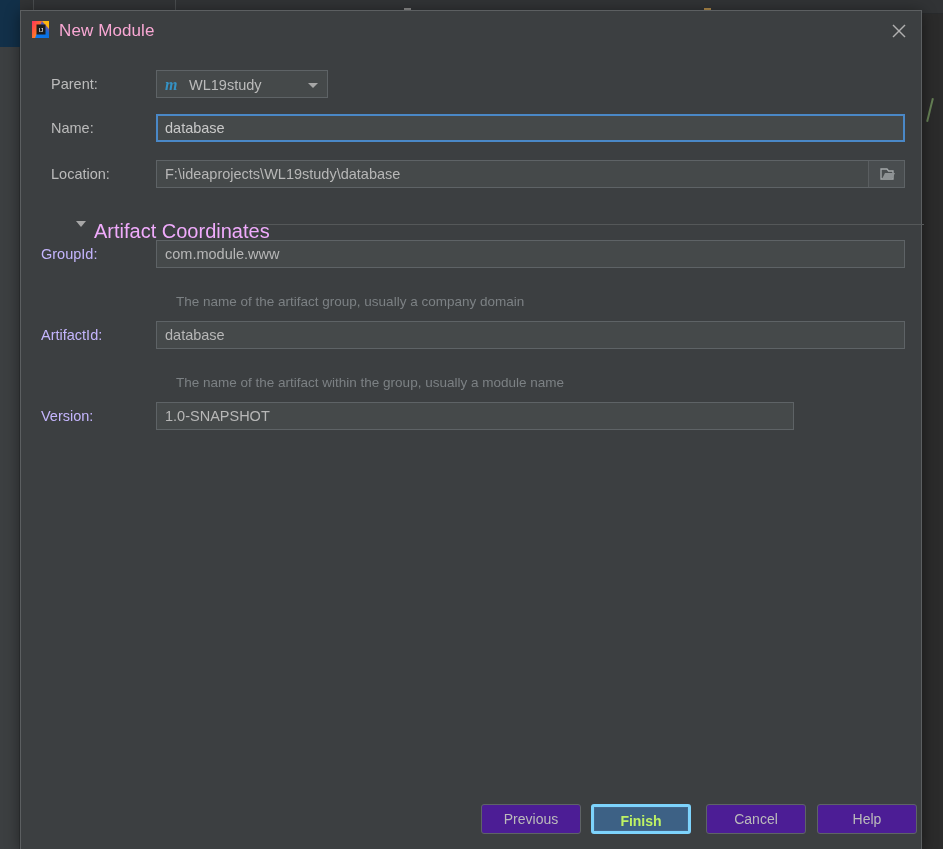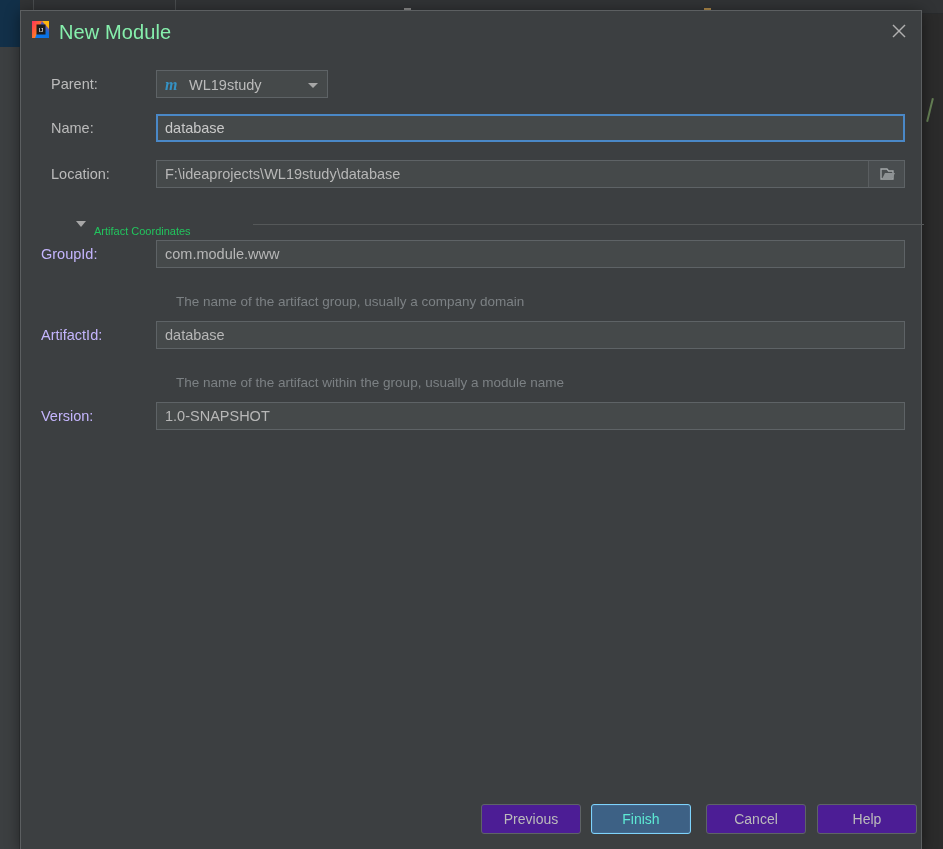--- a/index.html
+++ b/index.html
@@ -77,21 +77,21 @@
   .titlebar {
     position: absolute; left: 0; top: 0;
     width: 100%; height: 40px;
   }
   .title-icon {
     position: absolute; left: 10px; top: 9px;
     width: 19px; height: 19px;
   }
   .title-text {
     position: absolute; left: 38px; top: 10px;
-    font-size: 20px; color: #86efac;
+    font-size: 17px; color: #f9a8d4;
     letter-spacing: .1px;
   }
   .close-btn {
     position: absolute; right: 10px; top: 8px;
     width: 24px; height: 24px;
     cursor: pointer;
   }
   .close-btn svg { display: block; }
 
   
@@ -172,21 +172,21 @@
   .section-twisty {
     position: absolute; left: 0; top: 7px;
     width: 0; height: 0;
     border-left: 5px solid transparent;
     border-right: 5px solid transparent;
     border-top: 6px solid #a7a7a7;
     cursor: pointer;
   }
   .section-title {
     position: absolute; left: 18px; top: 7px;
-    font-size: 11px; color: #22c55e; line-height: 20px;
+    font-size: 20px; color: #f0abfc; line-height: 20px;
     white-space: nowrap;
   }
   .section-line {
     position: absolute; left: 232px; top: 213px;
     width: 671px; height: 1px;
     background: #555859;
   }
 
   .hint-text {
     position: absolute;
@@ -208,23 +208,23 @@
     color: #bbbbbb;
     font-size: 14px;
     font-family: "Liberation Sans", sans-serif;
     cursor: pointer;
     line-height: 28px;
     text-align: center;
     padding: 0;
   }
   .btn.primary {
     background: #3d6185;
-    border: 1px solid #7dd3fc;
-    color: #5eead4;
-    font-weight: normal;
+    border: 3px solid #7dd3fc;
+    color: #bef264;
+    font-weight: bold;
     box-shadow: inset 0 0 0 1px #44688d;
   }
 </style>
 </head>
 <body>
 
 <div id="ide-background">
   <div class="ide-toolbar">
     <div class="ide-toolbar-divider" style="left:33px;"></div>
     <div class="ide-toolbar-divider" style="left:175px;"></div>
@@ -310,21 +310,21 @@
   <span class="hint-text" style="left:155px;top:283px;">The name of the artifact group, usually a company domain</span>
 
   <div class="form-row" style="top:310px;">
     <span class="label-right" style="left:20px;top:0;">ArtifactId:</span>
     <div class="text-input" style="left:135px;top:0;width:749px;">database</div>
   </div>
   <span class="hint-text" style="left:155px;top:364px;">The name of the artifact within the group, usually a module name</span>
 
   <div class="form-row" style="top:391px;">
     <span class="label-right" style="left:20px;top:0;">Version:</span>
-    <div class="text-input" style="left:135px;top:0;width:749px;">1.0-SNAPSHOT</div>
+    <div class="text-input" style="left:135px;top:0;width:638px;">1.0-SNAPSHOT</div>
   </div>
 
   <div class="footer-sep"></div>
   <button class="btn" style="left:460px;top:793px;width:100px;">Previous</button>
   <button class="btn primary" style="left:570px;top:793px;width:100px;">Finish</button>
   <button class="btn" style="left:685px;top:793px;width:100px;">Cancel</button>
   <button class="btn" style="left:796px;top:793px;width:100px;">Help</button>
 
 </div>
 

